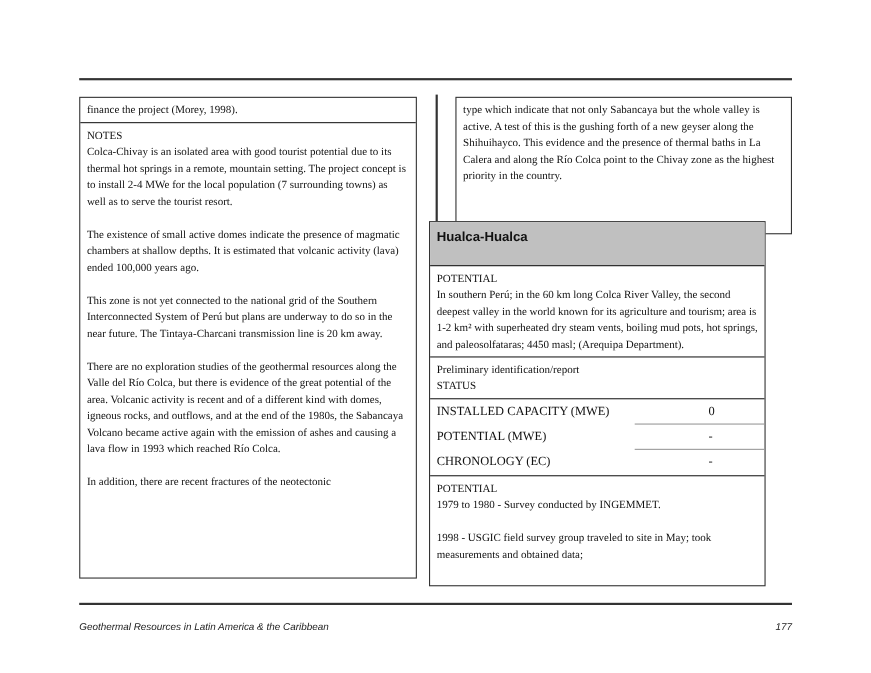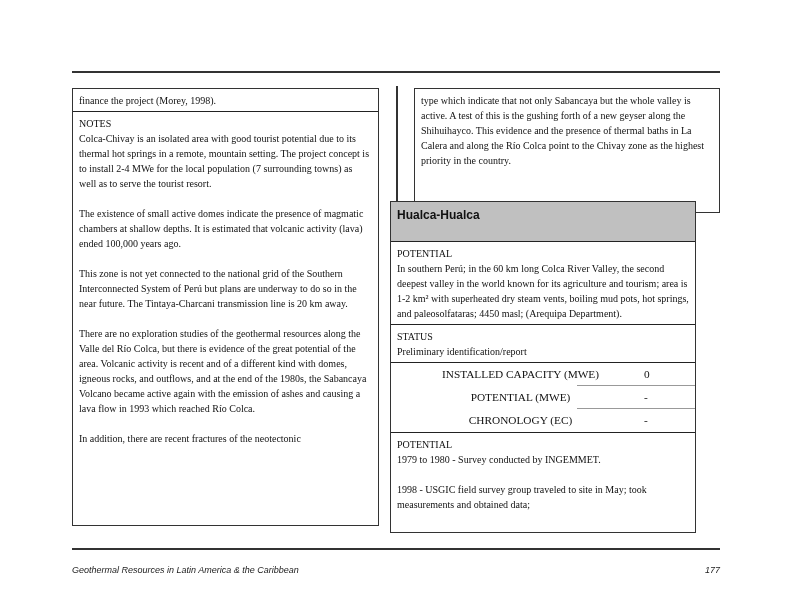--- a/index.html
+++ b/index.html
@@ -18,21 +18,21 @@
 
   .left-box { left: 72px; top: 88px; width: 307px; height: 438px; }
   .right-top { left: 414px; top: 88px; width: 306px; height: 125px; }
   .right-main { left: 390px; top: 201px; width: 306px; height: 332px; }
 
   .site-header { background: #c0c0c0; height: 40px; box-sizing: border-box;
                  border-bottom: 1.3px solid #222; padding: 6px 6px;
                  font-family: "Liberation Sans", sans-serif; font-weight: bold; font-size: 12px; }
   .kv-block { border-bottom: 1.3px solid #222; }
   .kv-row { display: flex; padding: 3px 6px 3px 6px; font-size: 11.3px; line-height: 17px; position: relative; }
-  .kv-row .k { flex: 1; text-align: center; }
+  .kv-row .k { flex: 1; }
   .kv-row .v { width: 45px; text-align: left; }
   .kv-sep { position: absolute; left: 186px; right: 0; bottom: 0; height: 0;
             border-bottom: 1px solid #999; }
 
   .footer-left { position: absolute; left: 72px; top: 565px; font-family: "Liberation Sans", sans-serif;
                  font-style: italic; font-size: 9px; color: #222; }
   .footer-right { position: absolute; right: 72px; top: 565px; font-family: "Liberation Sans", sans-serif;
                   font-style: italic; font-size: 9px; color: #222; }
 </style>
 </head>
@@ -65,22 +65,22 @@
   </div>
 </div>
 
 <div class="box right-main">
   <div class="site-header">Hualca-Hualca</div>
   <div class="cell">
     <p class="para">POTENTIAL</p>
     <p class="para">In southern Perú; in the 60 km long Colca River Valley, the second deepest valley in the world known for its agriculture and tourism; area is 1-2 km² with superheated dry steam vents, boiling mud pots, hot springs, and paleosolfataras; 4450 masl; (Arequipa Department).</p>
   </div>
   <div class="cell">
+    <p class="para">Preliminary identification/report</p>
     <p class="para">STATUS</p>
-    <p class="para">Preliminary identification/report</p>
   </div>
   <div class="kv-block">
     <div class="kv-row">
       <span class="k">INSTALLED CAPACITY (MWE)</span>
       <span class="v">0</span>
       <span class="kv-sep"></span>
     </div>
     <div class="kv-row">
       <span class="k">POTENTIAL (MWE)</span>
       <span class="v">-</span>

